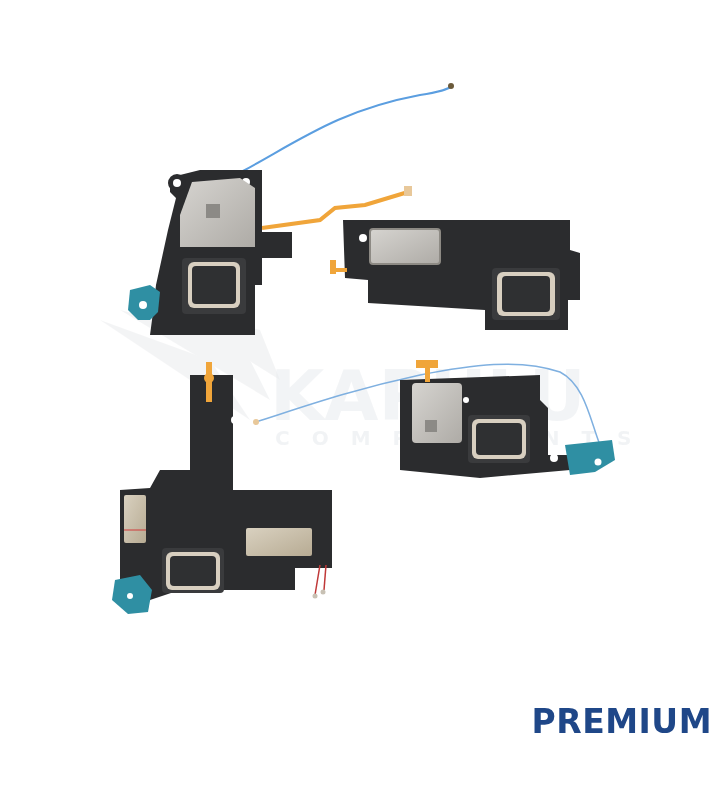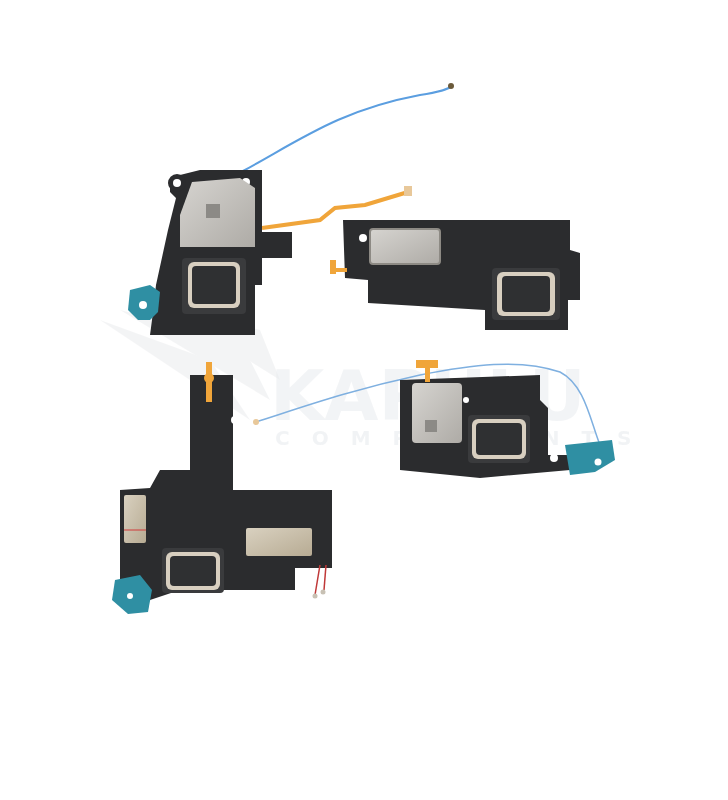--- a/index.html
+++ b/index.html
@@ -99,13 +99,14 @@
       <rect x="468" y="415" width="62" height="48" rx="4" fill="#3a3b3d"></rect>
       <rect x="472" y="419" width="54" height="40" rx="6" fill="#d8cfc0"></rect>
       <rect x="476" y="423" width="46" height="32" rx="4" fill="#2f3032"></rect>
       <rect x="416" y="360" width="22" height="8" fill="#f0a53a"></rect>
       <rect x="425" y="366" width="5" height="16" fill="#f0a53a"></rect>
       <path d="M565 445 L 612 440 L 615 460 L 595 472 L 570 475 Z" fill="#2f8fa3"></path>
       <circle cx="598" cy="462" r="3.5" fill="#ffffff"></circle>
     </g>
   </svg>
 
+  <div class="premium">PREMIUM</div>
 </div>
 
 </body></html>

